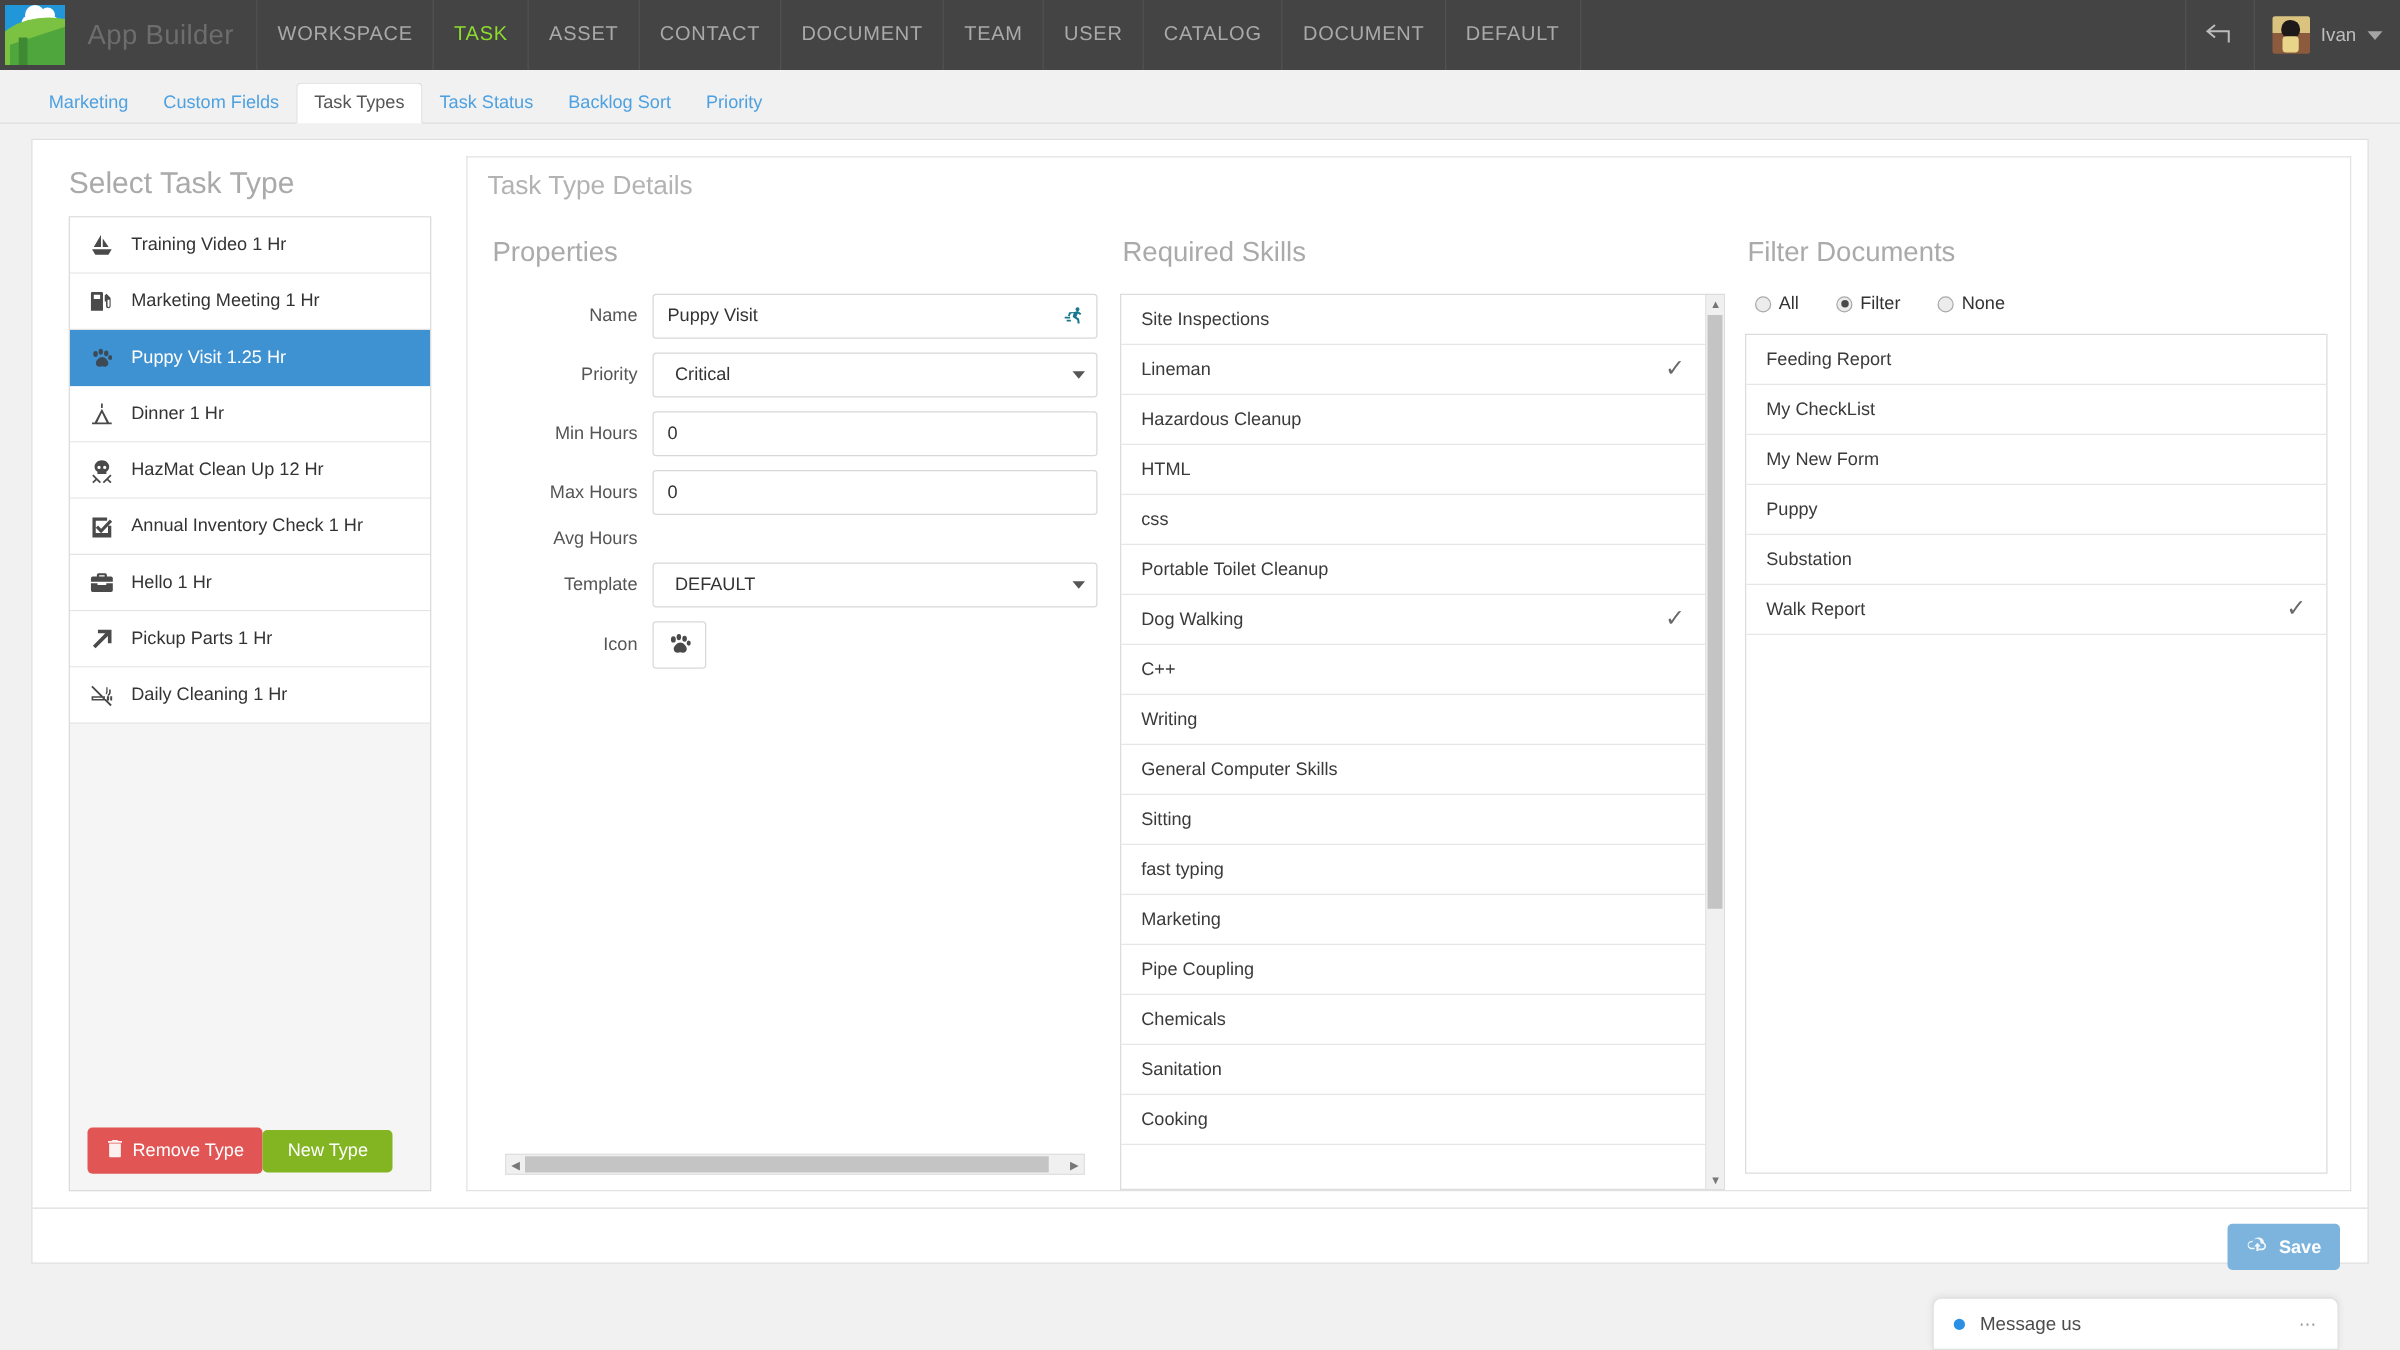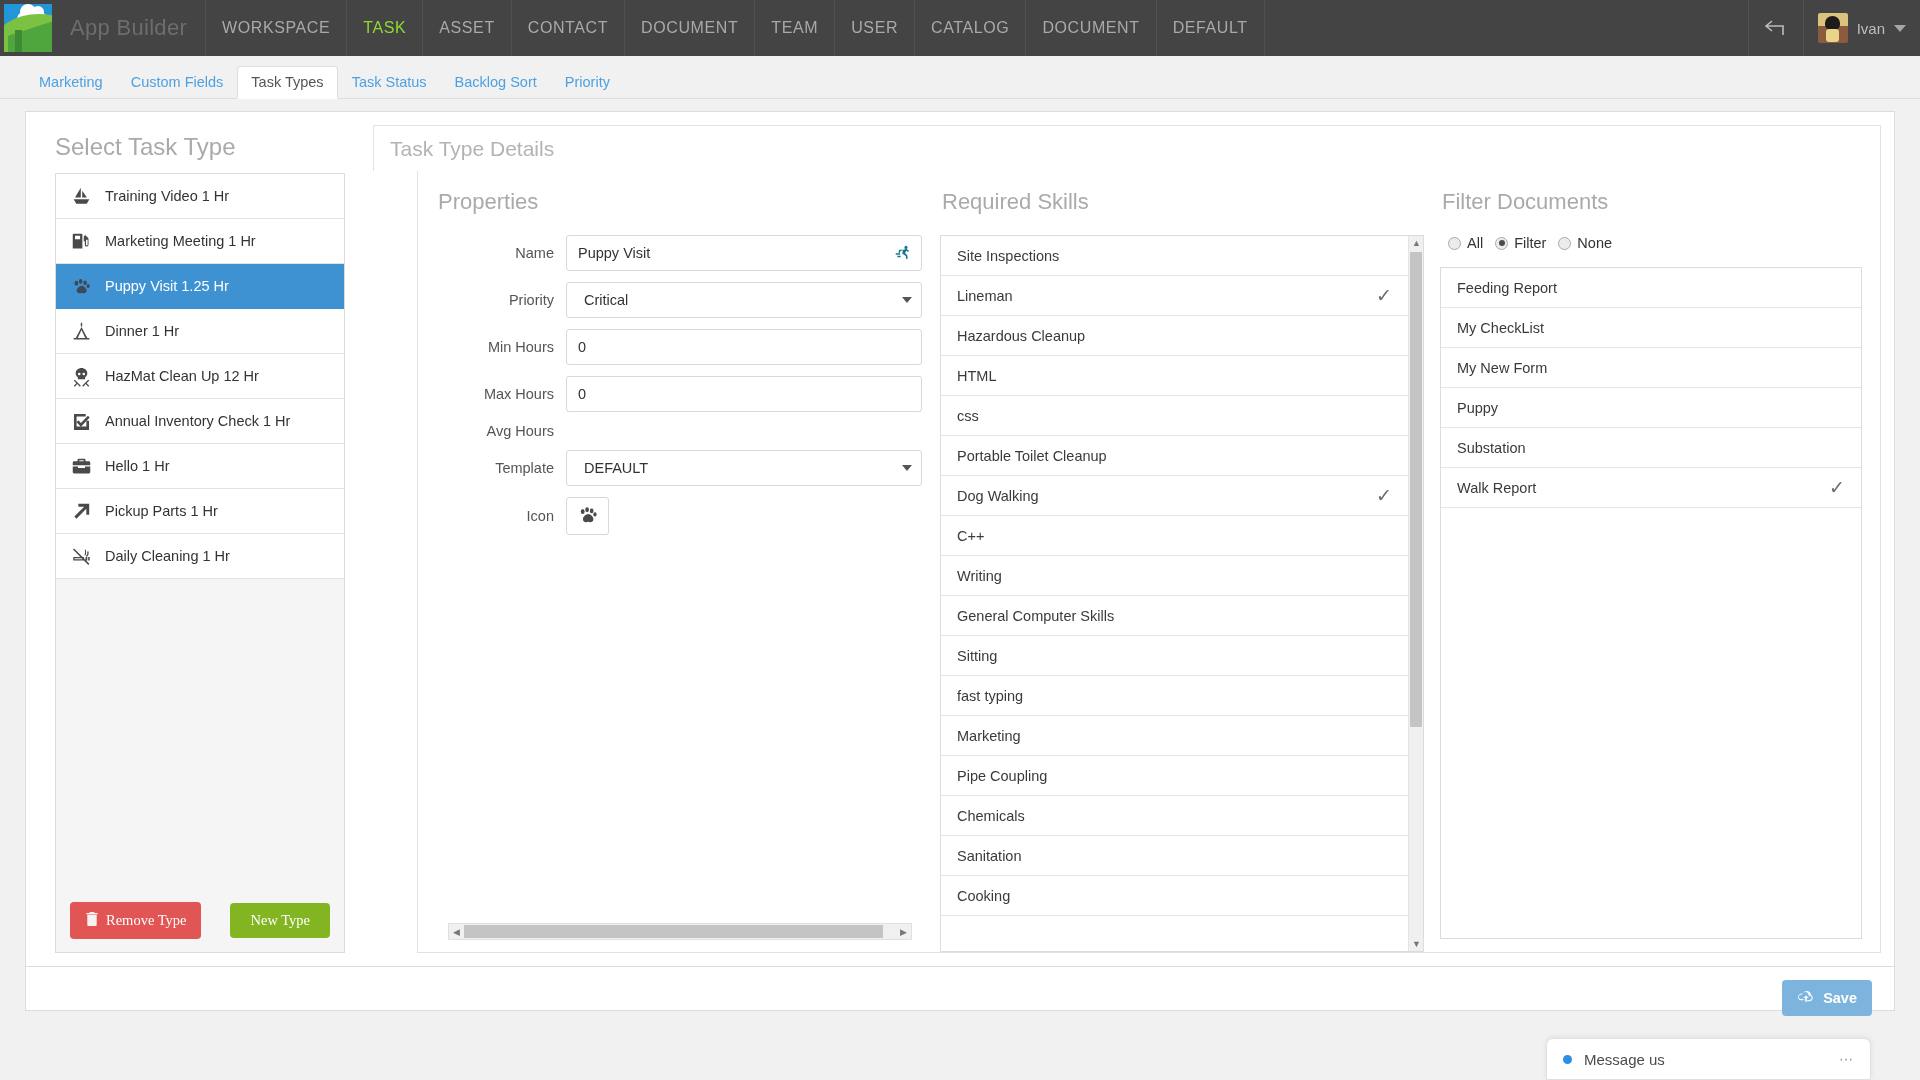--- a/index.html
+++ b/index.html
@@ -151,43 +151,43 @@
     height: 45px; display: flex; align-items: center; gap: 13px;
     padding: 0 14px; background: #ffffff;
     border-bottom: 1px solid #e3e3e3;
     font-size: 14.5px; color: #333333; cursor: pointer;
   }
   .tt-item.selected { background: #3f92d2; color: #ffffff; border-bottom-color: #3f92d2; }
   .tt-icon { width: 22px; height: 22px; flex: 0 0 22px; display:flex; align-items:center; justify-content:center; }
   .tt-icon svg { width: 21px; height: 21px; fill: #4a4a4a; }
   .tt-item.selected .tt-icon svg { fill: #3c4a55; }
   .tt-actions {
-    padding: 13px 14px; display: flex; justify-content: space-between;
-    align-items: center; background: #f5f5f5; font-family: Liberation Serif, serif;
+    padding: 13px 14px; display: flex; 
+    align-items: center; background: #f5f5f5;
   }
   .btn {
     border: none; border-radius: 4px; cursor: pointer;
     font-size: 14.5px; font-family: inherit; color: #fff;
     padding: 9px 15px; display: inline-flex; align-items: center; gap: 7px;
   }
   .btn-remove { background: #e15554; }
   .btn-new { background: #82b521; padding: 9px 20px; }
   .trash-icon svg { width: 14px; height: 15px; fill: #ffffff; opacity: .92; }
 
   
   .right-panel { flex: 1 1 auto; display: flex; flex-direction: column; min-width: 0; }
   .details-head {
     border: 1px solid #e2e2e2; border-bottom: none;
     height: 46px; display: flex; align-items: center;
     padding-left: 16px;
   }
   .details-head-title { font-size: 21px; color: #b3b3b3; font-weight: 400; }
   .details-body {
     border: 1px solid #e2e2e2; border-top: none;
-    flex: 1 1 auto; display: flex; padding: 18px 4px 0 4px; min-height: 0; margin-left: 44px;
+    flex: 1 1 auto; display: flex; padding: 18px 4px 0 4px; min-height: 0;
   }
 
   .col { display: flex; flex-direction: column; min-width: 0; }
   .col-props { width: 510px; flex: 0 0 510px; padding: 0 10px 0 14px; }
   .col-skills { width: 500px; flex: 0 0 500px; padding: 0 8px; }
   .col-docs   { flex: 1 1 auto; padding: 0 14px 0 8px; }
   .col-title {
     font-size: 22px; color: #aaaaaa; font-weight: 400;
     margin: 2px 0 22px 2px; line-height: 1;
   }
@@ -252,21 +252,21 @@
   .vs-arrow {
     position: absolute; left: 0; width: 15px; height: 14px;
     text-align: center; font-size: 9px; color: #777; line-height: 14px;
   }
   .vs-arrow.up { top: 0; }
   .vs-arrow.down { bottom: 0; }
   .vs-thumb {
     position: absolute; left: 1px; width: 12px; background: #c4c4c4;
   }
 
-  .radio-row { display: flex; align-items: center; gap: 12px; margin: 0 0 16px 8px; }
+  .radio-row { display: flex; align-items: center; gap: 30px; margin: 0 0 16px 8px; }
   .radio-item { display: flex; align-items: center; gap: 6px; font-size: 14.5px; color: #333; cursor: pointer; }
   .radio-dot {
     width: 13px; height: 13px; border-radius: 50%;
     background: #ececec; border: 1px solid #a9a9a9;
     display: flex; align-items: center; justify-content: center;
   }
   .radio-item.checked .radio-dot:after {
     content: ""; width: 6px; height: 6px; border-radius: 50%; background: #4a4a4a;
   }
 

